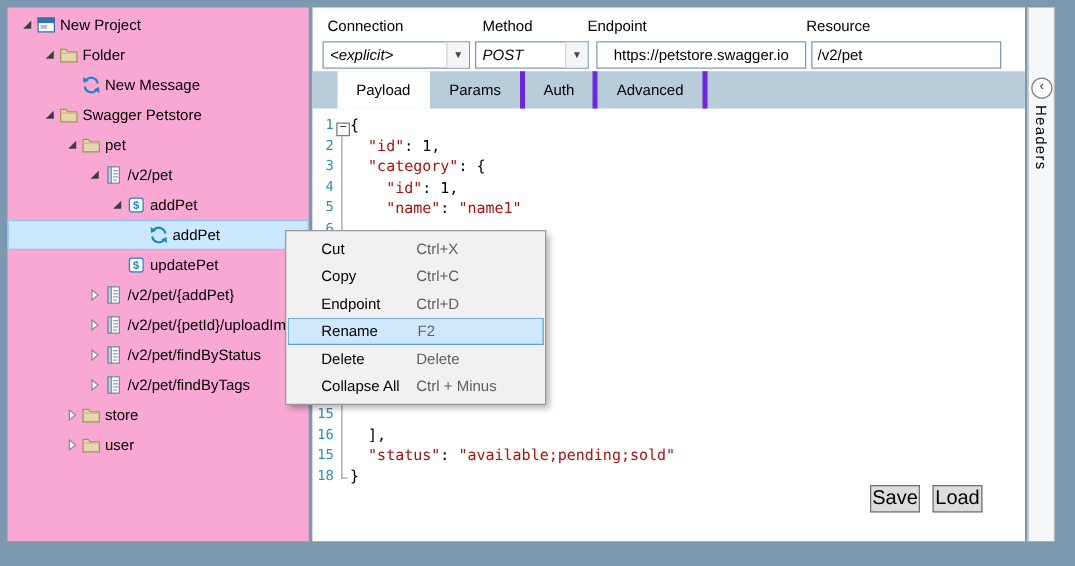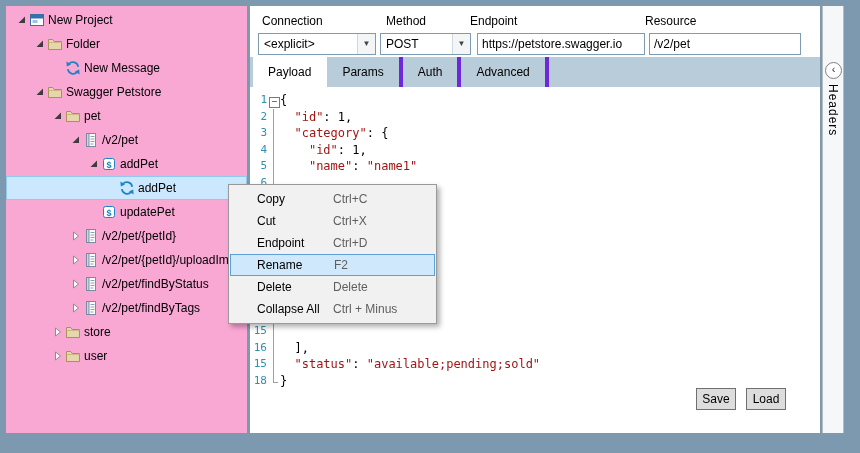--- a/index.html
+++ b/index.html
@@ -19,50 +19,50 @@
   .tog { display:inline-flex; width:15px; height:24px; align-items:center; justify-content:center; flex:0 0 auto; }
   .tico { display:inline-flex; width:18px; height:24px; align-items:center; flex:0 0 auto; }
   .tlbl { padding-left:1px; }
   
   .right-panel { position:absolute; left:250px; top:6px; width:570px; height:427px; background:#fff; overflow:hidden; }
   .flabel { position:absolute; top:8px; }
   .combo, .tinput {
     position:absolute; top:27px; height:22px; background:#fff;
     border:1px solid #7d9cb4; box-sizing:border-box; font-size:12px;
   }
-  .combo .val { position:absolute; left:5px; top:3px; }
+  .combo .val { position:absolute; left:5px; top:3px;font-style:italic; }
   .combo .arrow {
     position:absolute; right:0; top:0; width:17px; height:100%;
     border-left:1px solid #cdd8e0; background:#f3f5f7;
     text-align:center; line-height:20px; font-size:8px; color:#444;
   }
   .tinput { padding:0 4px; font-family:"Liberation Sans",sans-serif; color:#000; }
   .tabstrip {
     position:absolute; left:0; top:51px; width:570px; height:30px;
-    background:#b9ccda; display:flex; padding-left:3px; box-sizing:border-box;
+    background:#b9ccda; display:flex; padding-left:20px; box-sizing:border-box;
   }
   .tab { padding:0 15px; line-height:30px; border-right:4px solid #6d28d9; cursor:default; }
   .tab.sel { background:#ffffff; border-right:1px solid #fff; }
   
   .editor { position:absolute; left:0; top:81px; width:570px; height:346px; background:#fff; overflow:hidden; }
   #lines { padding-top:5px; }
   .eline { display:flex; height:16.5px; font-family:"DejaVu Sans Mono", monospace; font-size:12px; line-height:16.5px; }
   .lnum { width:17px; text-align:right; color:#2b91af; flex:0 0 auto; font-size:11px; }
   .fold { width:13px; position:relative; flex:0 0 auto; }
   .fold.mid::before { content:''; position:absolute; left:6px; top:0; bottom:0; border-left:1px solid #9f9f9f; }
   .fold.end::before { content:''; position:absolute; left:6px; top:0; height:9px; width:4px;
                       border-left:1px solid #9f9f9f; border-bottom:1px solid #9f9f9f; }
   .fbox { display:inline-block; width:9px; height:9px; margin:3px 0 0 2px; border:1px solid #7a7a7a; background:#fff;
           line-height:7px; font-size:9px; text-align:center; color:#333; }
   .code { white-space:pre; color:#000; }
   .code .s { color:#a31515; }
   .code .p { color:#000; }
   .ebtn {
     position:absolute; width:40px; height:22px; top:382px;
-    background:#dddddd; border:1px solid #707070; font-size:12px;
+    background:#dddddd; border:1px solid #707070; font-size:16px;
     font-family:"Liberation Sans",sans-serif; padding:0;
   }
   .ebtn.save { right:84px; } .ebtn.load { right:34px; }
   
   .headers-strip {
     position:absolute; left:822px; top:6px; width:22px; height:427px;
     background:#f6f7f8; border-left:1px solid #b5bcc2; border-right:1px solid #b5bcc2; box-sizing:border-box;
   }
   .collapse-circle {
     position:absolute; top:56px; left:2px; width:15px; height:15px;
@@ -222,21 +222,21 @@
             <polygon points="2.5,1 7.5,5 2.5,9" fill="#fff" stroke="#8c8c8c"></polygon>
           </svg>
         </span>
         <span class="tico">
           <svg width="16" height="16" viewBox="0 0 16 16">
             <rect x="3.5" y="1.5" width="9" height="13" fill="#fff" stroke="#7a8aa0"></rect>
             <rect x="3.5" y="1.5" width="2.5" height="13" fill="#c9d6ea" stroke="#7a8aa0"></rect>
             <path d="M7.5 4.5h4M7.5 7h4M7.5 9.5h4M7.5 12h3" stroke="#8aa0b8" stroke-width="1" fill="none"></path>
           </svg>
         </span>
-        <span class="tlbl">/v2/pet/{petId}</span>
+        <span class="tlbl">/v2/pet/{addPet}</span>
       </div>
       <div class="trow">
         <span class="ind" style="width: 62px;"></span>
         <span class="tog">
           <svg width="10" height="10" viewBox="0 0 10 10">
             <polygon points="2.5,1 7.5,5 2.5,9" fill="#fff" stroke="#8c8c8c"></polygon>
           </svg>
         </span>
         <span class="tico">
           <svg width="16" height="16" viewBox="0 0 16 16">
@@ -318,21 +318,21 @@
     <span class="flabel" style="left:395px">Resource</span>
 
     <div class="combo" style="left:8px;width:118px">
       <span class="val">&lt;explicit&gt;</span>
       <span class="arrow">▼</span>
     </div>
     <div class="combo" style="left:130px;width:91px">
       <span class="val">POST</span>
       <span class="arrow">▼</span>
     </div>
-    <input class="tinput" style="left: 227px; width: 168px;" value="https://petstore.swagger.io">
+    <input class="tinput" style="left: 227px; width: 168px; text-align: center;" value="https://petstore.swagger.io">
     <input class="tinput" style="left: 399px; width: 152px;" value="/v2/pet">
 
     <div class="tabstrip" id="tabs">
         <div class="tab sel">Payload</div>
         <div class="tab">Params</div>
         <div class="tab">Auth</div>
         <div class="tab">Advanced</div>
       </div>
 
     <div class="editor">
@@ -436,26 +436,26 @@
 
   <div class="headers-strip">
     <div class="collapse-circle">
       <span>‹</span>
     </div>
     <div class="headers-label">Headers</div>
   </div>
 
   <div class="context-menu" id="menu">
       <div class="mitem">
+        <span>Cut</span>
+        <span class="mshort">Ctrl+X</span>
+      </div>
+      <div class="mitem">
         <span>Copy</span>
         <span class="mshort">Ctrl+C</span>
-      </div>
-      <div class="mitem">
-        <span>Cut</span>
-        <span class="mshort">Ctrl+X</span>
       </div>
       <div class="mitem">
         <span>Endpoint</span>
         <span class="mshort">Ctrl+D</span>
       </div>
       <div class="mitem hl">
         <span>Rename</span>
         <span class="mshort">F2</span>
       </div>
       <div class="mitem">

